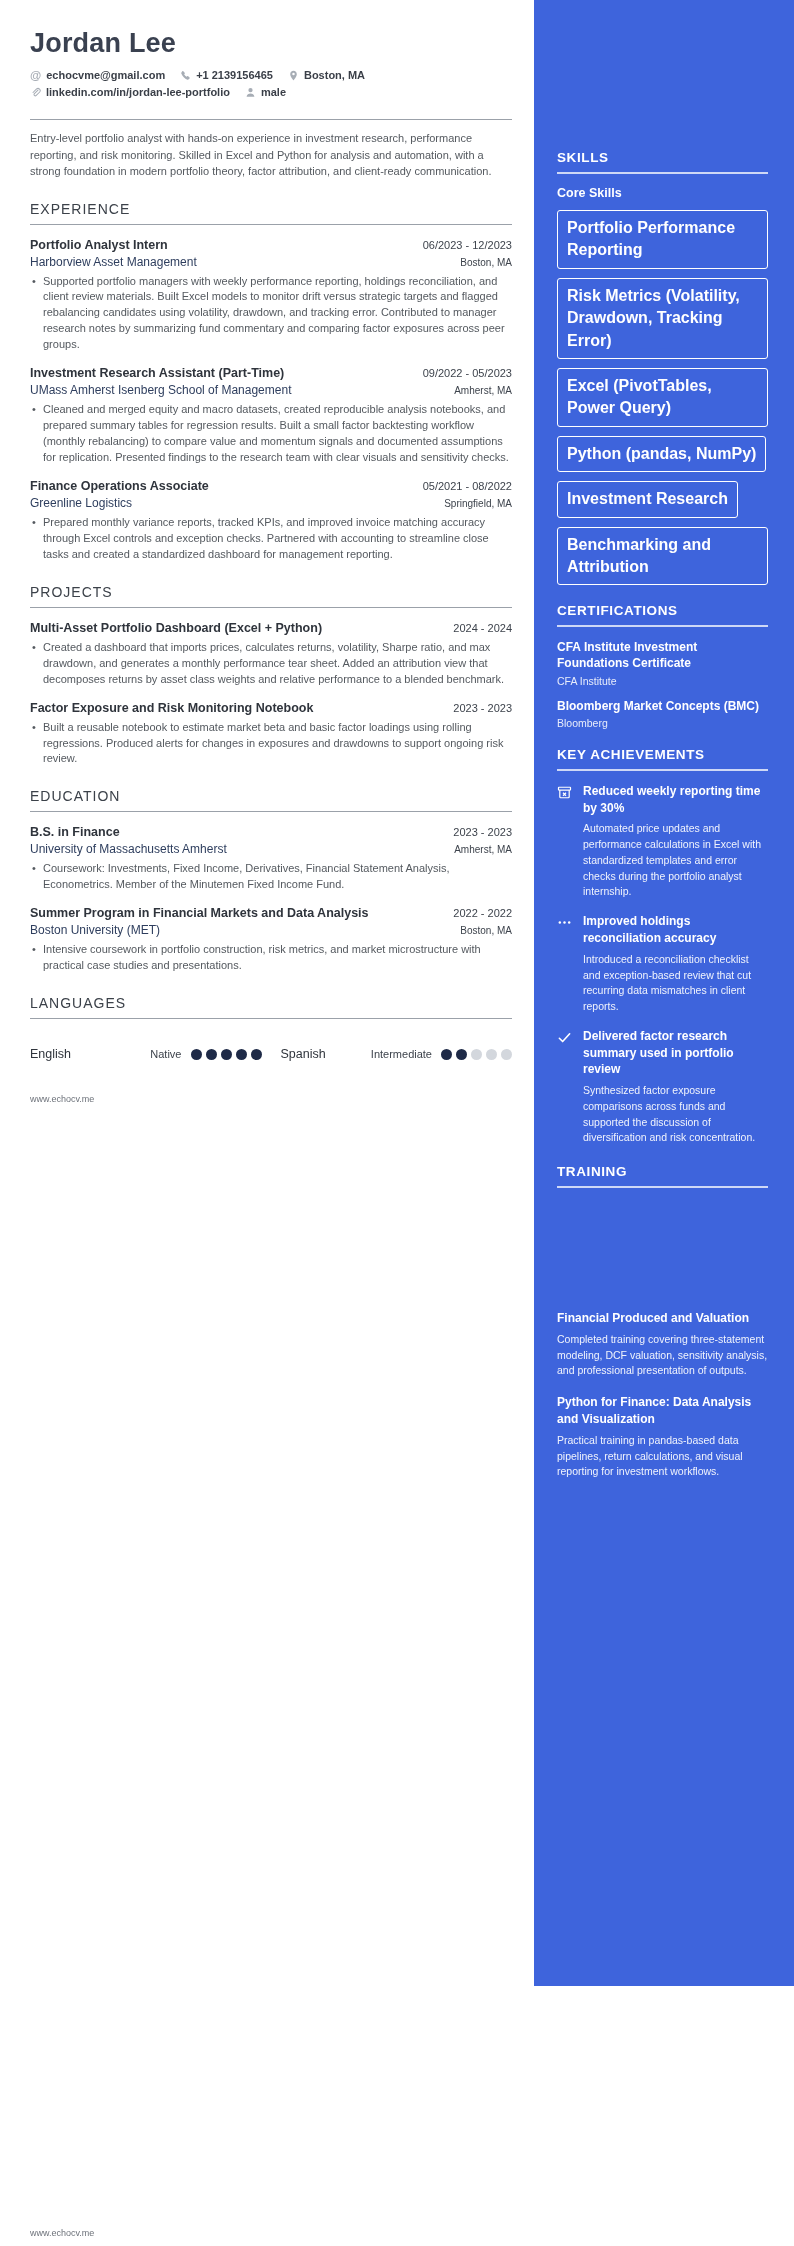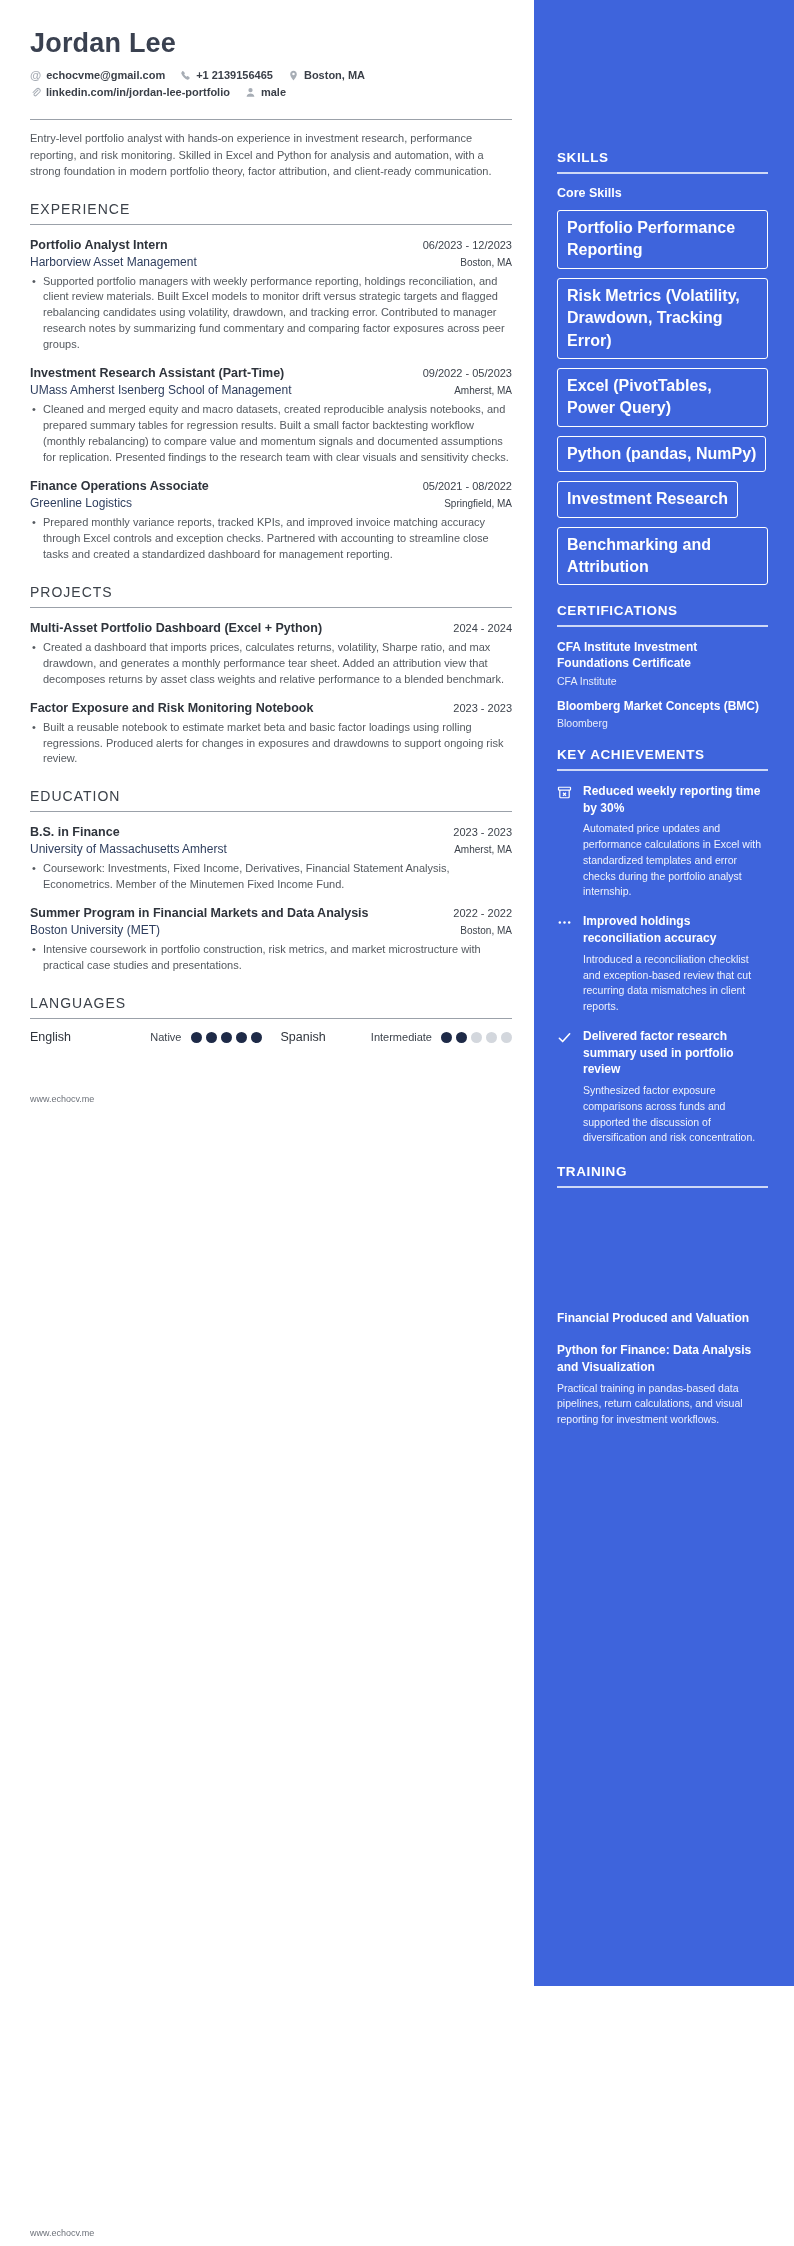--- a/index.html
+++ b/index.html
@@ -48,21 +48,21 @@
   .entry-date { font-size:11px; color:#3d434c; white-space:nowrap; margin-left:12px; }
   .entry-sub { display:flex; justify-content:space-between; align-items:baseline; margin-top:3px; }
   .entry-company { font-size:12px; font-weight:500; color:#2e3e5e; }
   .entry-loc { font-size:10px; color:#3d434c; white-space:nowrap; margin-left:12px; }
   .bullets { margin:5px 0 0 0; padding:0; list-style:none; }
   .bullets li { position:relative; padding-left:13px; font-size:11px; line-height:1.45; color:#54595f; }
   .bullets li::before { content:"\2022"; position:absolute; left:2px; color:#54595f; }
 
   .summary-text { margin-top:10px; font-size:11px; line-height:1.5; color:#54595f; }
 
-  .langs { display:flex; margin-top:11px; gap:19px; }
+  .langs { display:flex; margin-top:28px; gap:19px; }
   .lang { flex:1; display:flex; align-items:center; }
   .lang-name { font-size:12.5px; color:#2f343c; flex:1; }
   .lang-level { font-size:11px; color:#3d434c; margin-right:9px; }
   .dots { display:flex; gap:4px; }
   .dot { width:11px; height:11px; border-radius:50%; background:#d3d7dd; }
   .dot.filled { background:#1e2a47; }
 
   .site-footer { position:absolute; left:30px; font-size:9px; color:#6d727a; }
   .footer-p1 { top:1094px; }
   .footer-p2 { top:2228px; }
@@ -322,20 +322,21 @@
         </div>
       </div>
     </div>
 
     <div class="sb-section">
       <div class="sb-heading">TRAINING</div>
       <hr class="sb-rule">
       <div class="pagebreak-gap"></div>
       <div class="tr-item">
         <div class="tr-title">Financial Produced and Valuation</div>
+        <div class="tr-desc">Completed training covering three-statement modeling, DCF valuation, sensitivity analysis, and professional presentation of outputs.</div>
       </div>
       <div class="tr-item">
         <div class="tr-title">Python for Finance: Data Analysis and Visualization</div>
         <div class="tr-desc">Practical training in pandas-based data pipelines, return calculations, and visual reporting for investment workflows.</div>
       </div>
     </div>
   </div>
 
   <div class="site-footer footer-p1">www.echocv.me</div>
   <div class="site-footer footer-p2">www.echocv.me</div>

